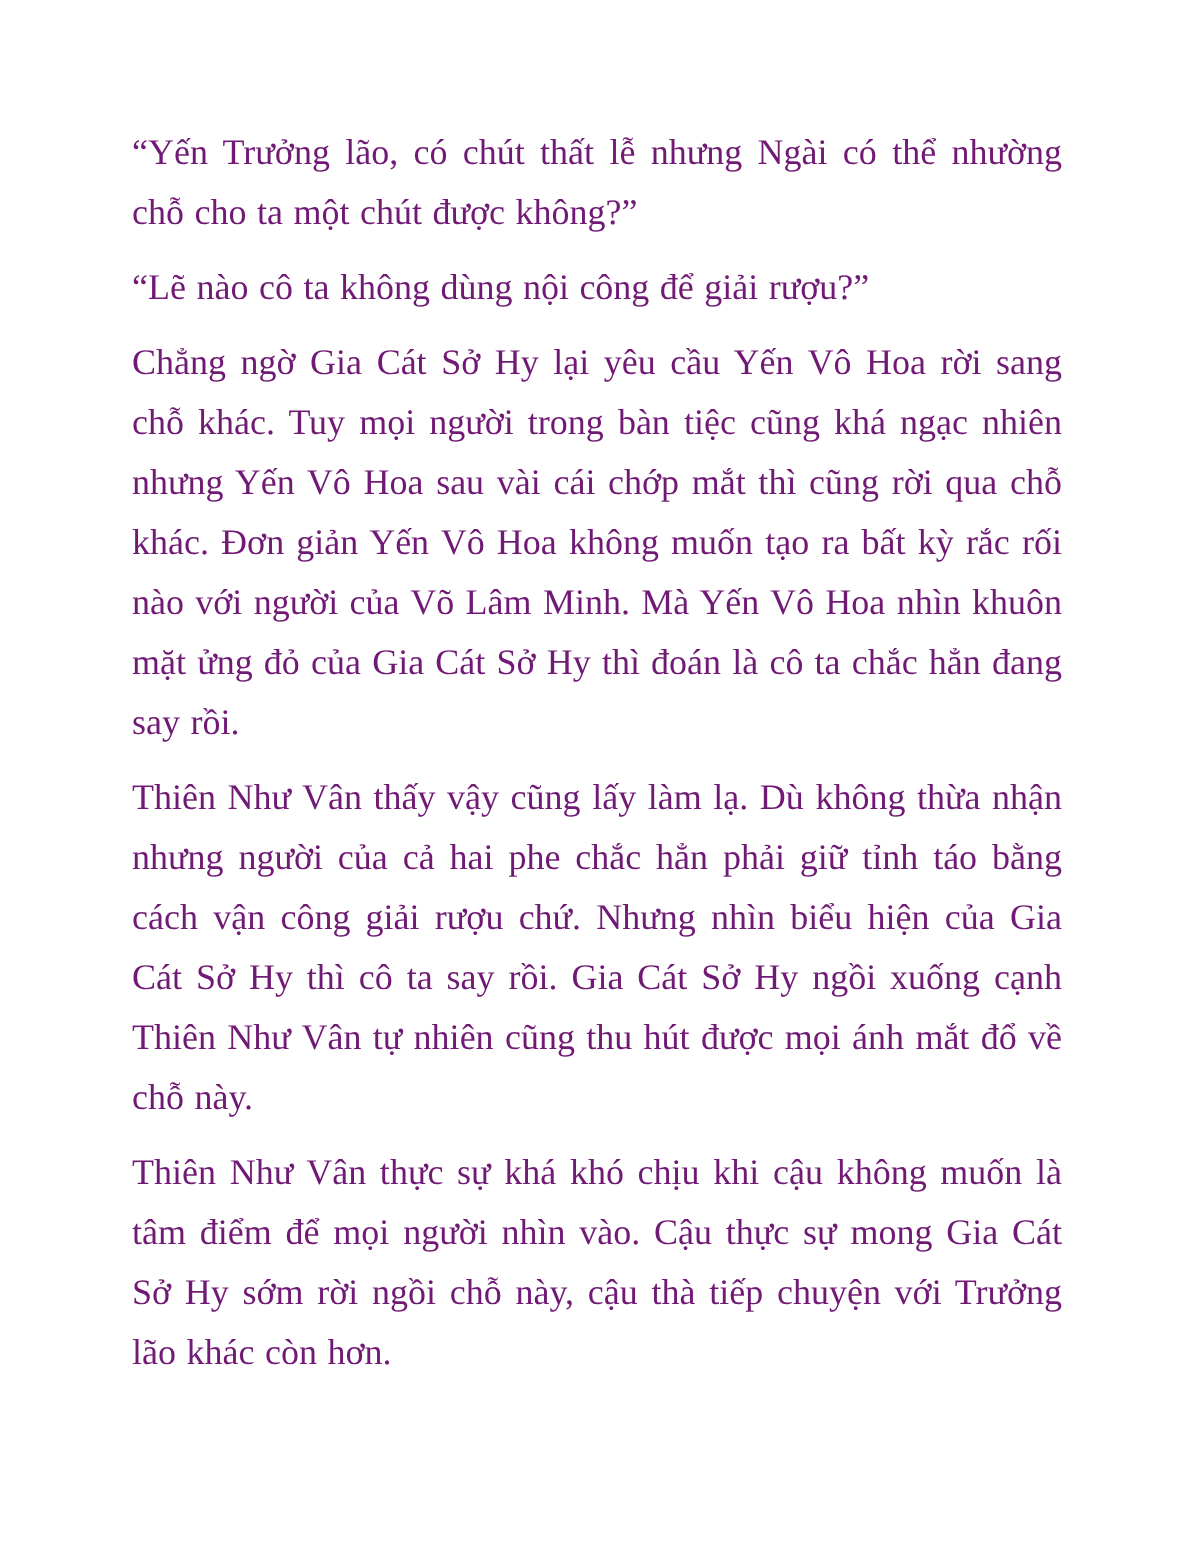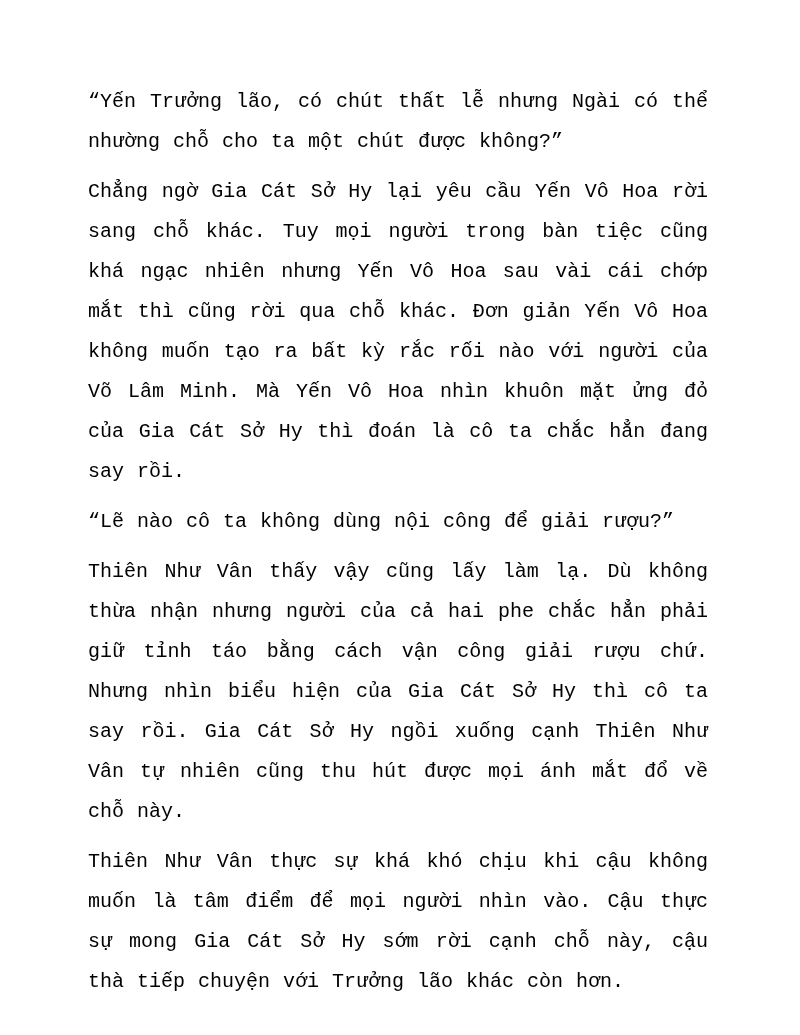--- a/index.html
+++ b/index.html
@@ -13,33 +13,33 @@
     overflow: hidden;
   }
   .page {
     box-sizing: border-box;
     width: 800px;
     height: 1035px;
     padding: 82px 92px 0 88px;
     background: #ffffff;
   }
   .text-block p {
-    font-family: Liberation Mono, monospace;
-    font-size: 20px;
+    font-family: Liberation Serif, serif;
+    font-size: 24px;
     line-height: 40px;
-    color: #000000;
+    color: #701a75;
     text-align: justify;
     margin: 0 0 10px 0;
     word-spacing: 1px;
   }
 </style>
 </head>
 <body>
 
 <div class="page">
   <div class="text-block">
     <p>“Yến Trưởng lão, có chút thất lễ nhưng Ngài có thể nhường chỗ cho ta một chút được không?”</p>
+    <p>“Lẽ nào cô ta không dùng nội công để giải rượu?”</p>
     <p>Chẳng ngờ Gia Cát Sở Hy lại yêu cầu Yến Vô Hoa rời sang chỗ khác. Tuy mọi người trong bàn tiệc cũng khá ngạc nhiên nhưng Yến Vô Hoa sau vài cái chớp mắt thì cũng rời qua chỗ khác. Đơn giản Yến Vô Hoa không muốn tạo ra bất kỳ rắc rối nào với người của Võ Lâm Minh. Mà Yến Vô Hoa nhìn khuôn mặt ửng đỏ của Gia Cát Sở Hy thì đoán là cô ta chắc hẳn đang say rồi.</p>
-    <p>“Lẽ nào cô ta không dùng nội công để giải rượu?”</p>
     <p>Thiên Như Vân thấy vậy cũng lấy làm lạ. Dù không thừa nhận nhưng người của cả hai phe chắc hẳn phải giữ tỉnh táo bằng cách vận công giải rượu chứ. Nhưng nhìn biểu hiện của Gia Cát Sở Hy thì cô ta say rồi. Gia Cát Sở Hy ngồi xuống cạnh Thiên Như Vân tự nhiên cũng thu hút được mọi ánh mắt đổ về chỗ này.</p>
-    <p>Thiên Như Vân thực sự khá khó chịu khi cậu không muốn là tâm điểm để mọi người nhìn vào. Cậu thực sự mong Gia Cát Sở Hy sớm rời cạnh chỗ này, cậu thà tiếp chuyện với Trưởng lão khác còn hơn.</p>
+    <p>Thiên Như Vân thực sự khá khó chịu khi cậu không muốn là tâm điểm để mọi người nhìn vào. Cậu thực sự mong Gia Cát Sở Hy sớm rời ngồi chỗ này, cậu thà tiếp chuyện với Trưởng lão khác còn hơn.</p>
   </div>
 </div>
 
 </body></html>

